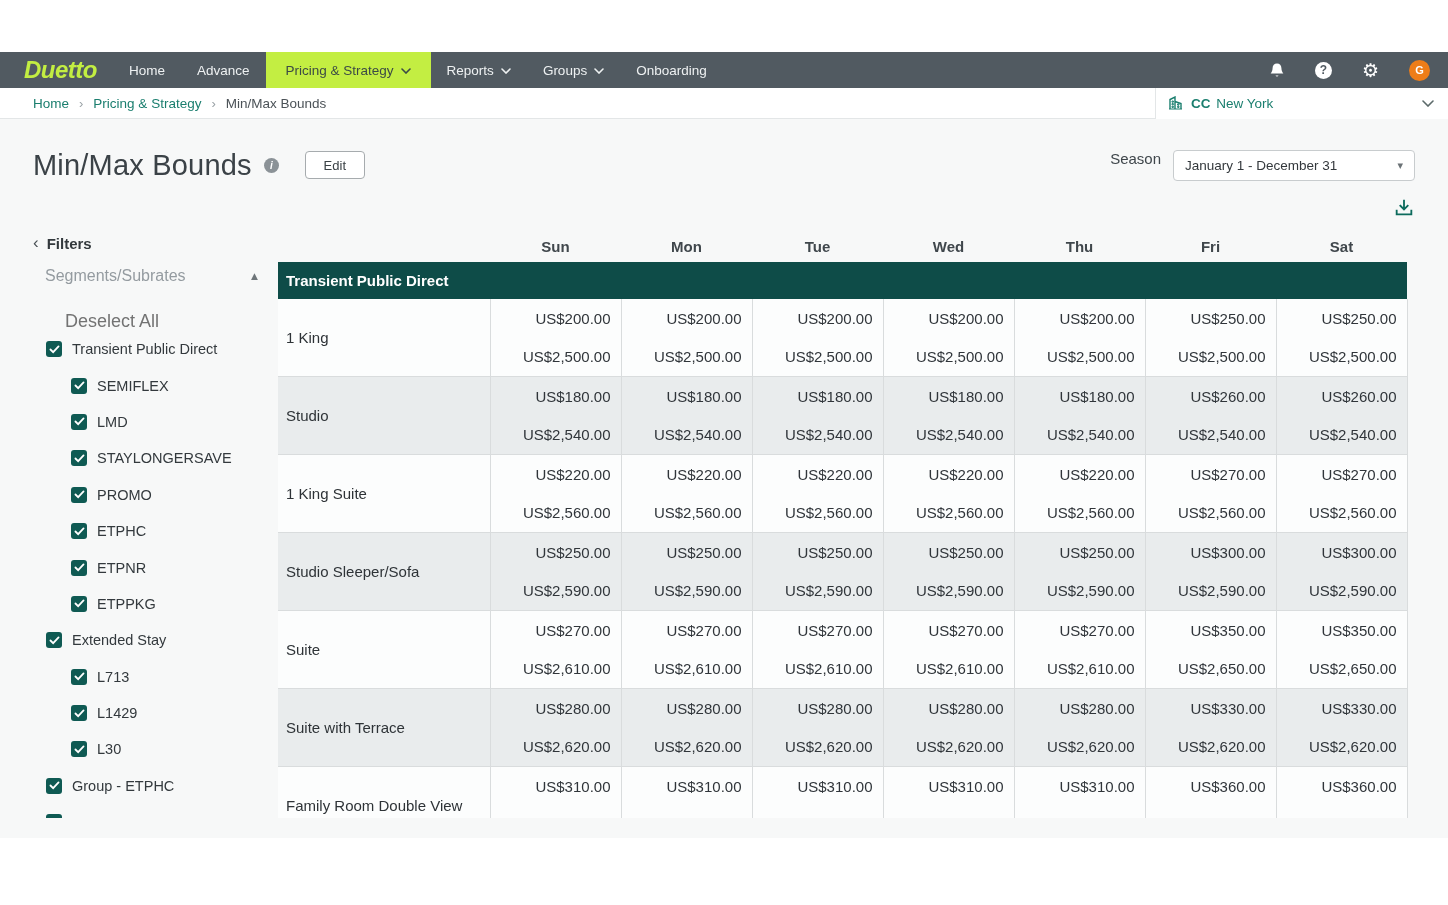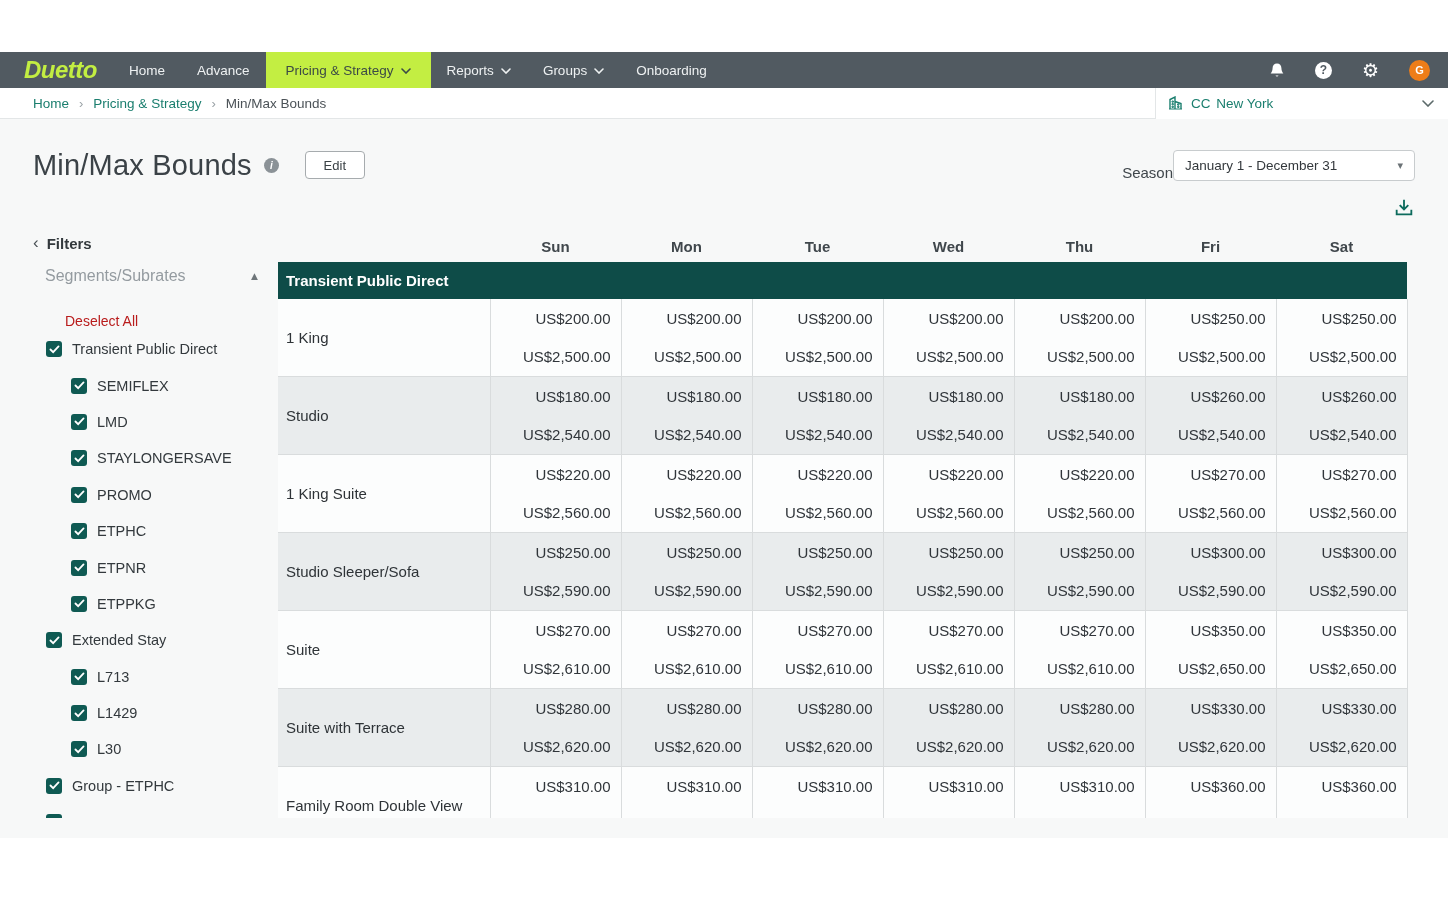--- a/index.html
+++ b/index.html
@@ -19,49 +19,49 @@
   .avatar { width:21px; height:21px; border-radius:50%; background:#ee7d18; color:#fff; font-size:11px; font-weight:bold; display:flex; align-items:center; justify-content:center; cursor:pointer; }
 
   
   .crumb-bar { height:31px; background:#ffffff; border-bottom:1px solid #e3e6e7; display:flex; align-items:center; padding-left:33px; position:relative; }
   .crumbs { display:flex; align-items:center; gap:10px; font-size:13.5px; }
   .crumb-link { color:#1a7e6e; cursor:pointer; }
   .crumb-current { color:#4b5257; }
   .crumb-sep { color:#9aa2a6; font-size:13px; }
   .property { position:absolute; right:0; top:0; bottom:-1px; width:293px; border-left:1px solid #e3e6e7; display:flex; align-items:center; padding-left:12px; gap:8px; background:#fff; cursor:pointer; }
   .property .ptext { color:#1a7e6e; font-size:13.5px; }
-  .property .pcode { font-weight:400; margin-right:2px; }
+  .property .pcode { font-weight:700; margin-right:2px; }
   .property .pchev { position:absolute; right:14px; color:#5c6a6a; display:flex; }
 
   
   .content { padding:0 33px; }
   .header-row { margin-top:26px; height:40px; display:flex; align-items:center; justify-content:space-between; }
   .title-group { display:flex; align-items:center; }
   .page-title { font-size:29px; color:#3b4247; font-weight:400; letter-spacing:0.2px; }
   .info-icon { width:15px; height:15px; border-radius:50%; background:#8b9297; color:#fff; font-size:10px; font-weight:bold; display:flex; align-items:center; justify-content:center; margin-left:12px; font-style:italic; }
   .edit-btn { margin-left:26px; width:60px; height:28px; background:#fff; border:1px solid #a6abae; border-radius:4px; font-size:13px; color:#3a4145; display:flex; align-items:center; justify-content:center; cursor:pointer; }
-  .season-group { display:flex; align-items:flex-end; }
+  .season-group { display:flex; align-items:flex-start; gap:12px; }
   .season-label { font-size:15px; color:#3f464b; }
   .season-select { width:242px; height:31px; background:#fff; border:1px solid #c8ccce; border-radius:4px; display:flex; align-items:center; justify-content:space-between; padding:0 11px; font-size:13.5px; color:#33383c; cursor:pointer; }
   .season-caret { color:#6b7276; font-size:11px; font-family:"DejaVu Sans", sans-serif; }
   .export-row { margin-top:10px; height:26px; display:flex; justify-content:flex-end; }
   .dl-btn { color:#0d6b5d; display:flex; align-items:center; cursor:pointer; }
 
   .scroll-region { margin-top:10px; height:587px; overflow:hidden; display:flex; }
 
   
   .sidebar { width:245px; flex:none; }
   .filters-row { height:24px; display:flex; align-items:center; gap:8px; cursor:pointer; }
   .filters-back { color:#4a5156; font-size:17px; line-height:1; margin-top:-2px; }
   .filters-label { font-size:15px; font-weight:bold; color:#33393d; }
   .seg-header { margin-top:8px; height:26px; display:flex; align-items:center; justify-content:space-between; padding:0 20px 0 12px; cursor:pointer; }
   .seg-title { color:#949ba0; font-size:16px; }
   .seg-caret { color:#6f767a; font-size:9px; font-family:"DejaVu Sans", sans-serif; }
   .deselect { margin-top:14px; height:20px; display:flex; align-items:center; padding-left:32px; }
-  .deselect span { color:#b91c1c; font-size:14px; cursor:pointer;margin-top:16px; }
+  .deselect span { color:#737373; font-size:18px; cursor:pointer;margin-top:16px; }
   .fil-list { margin-top:8px; }
   .fil-item { height:36.4px; display:flex; align-items:center; gap:10px; padding-left:13px; cursor:pointer; }
   .fil-item.lvl2 { padding-left:38px; }
   .cbx { width:16px; height:16px; border-radius:3px; background:#0f5a53; display:flex; align-items:center; justify-content:center; flex:none; }
   .fil-label { font-size:14.5px; color:#33393d; }
 
   
   .table-wrap { width:1130px; flex:none; }
   table { border-collapse:collapse; table-layout:fixed; width:1129px; }
   th.day { height:31px; font-size:15px; font-weight:bold; color:#40474c; text-align:center; vertical-align:middle; }

